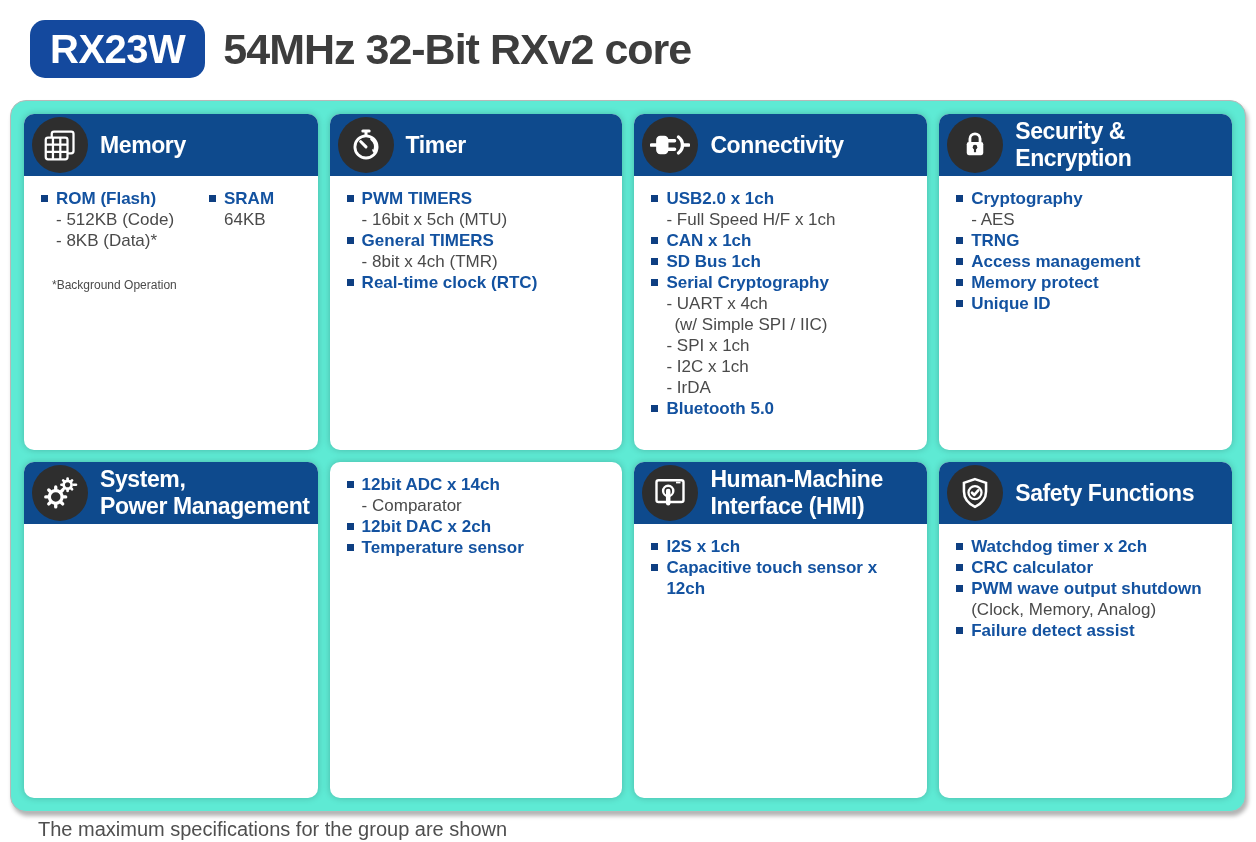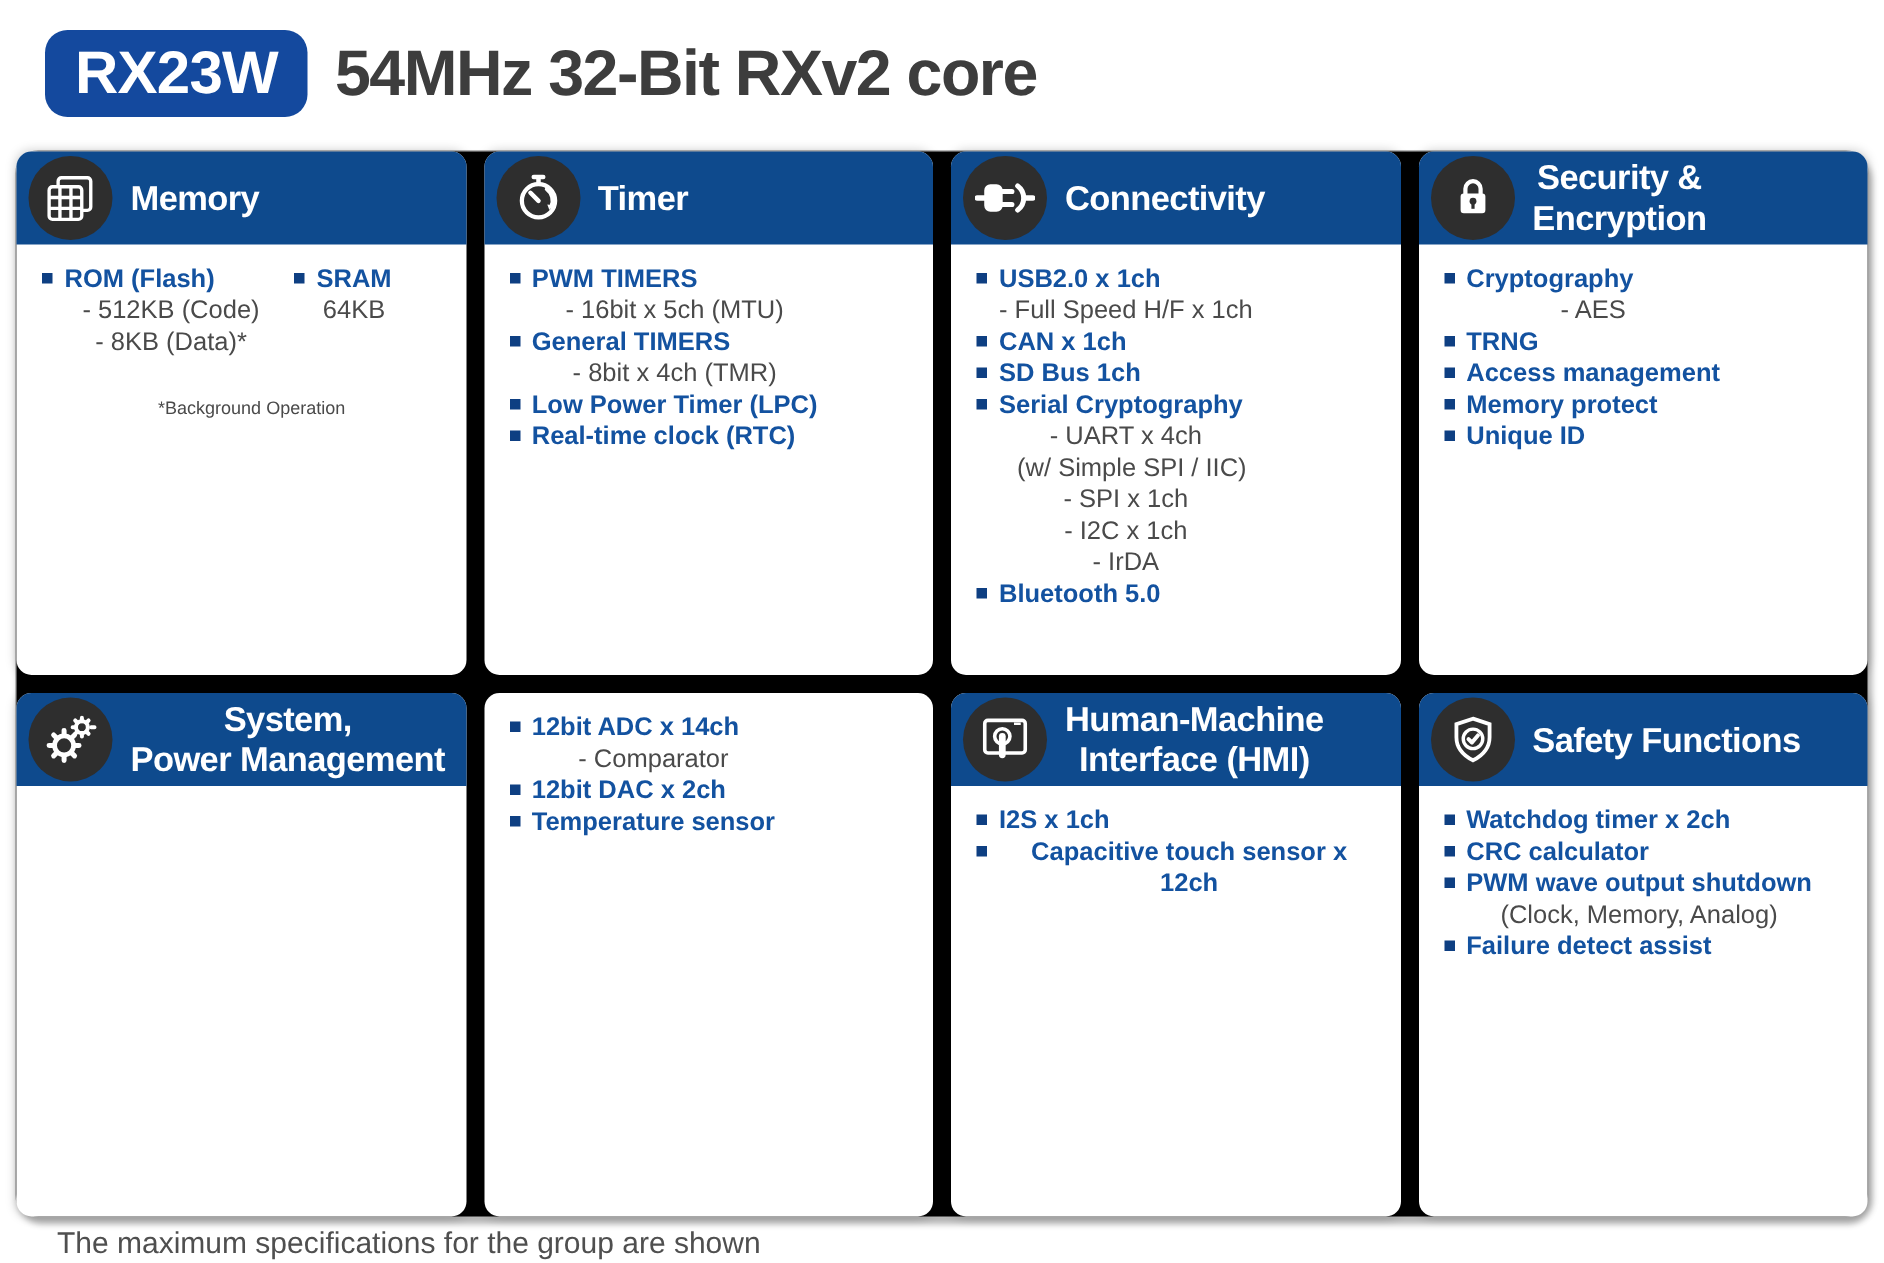--- a/index.html
+++ b/index.html
@@ -25,25 +25,25 @@
   }
   .core-title {
     color:#3d3d3d; font-size:43px; font-weight:bold; letter-spacing:-1px;
     white-space:nowrap;
   }
 
   
   .panel {
     position:absolute; left:10px; top:100px;
     width:1236px; height:712px;
-    background:#000000;
+    background:#5eead4;
     border:1px solid #b8b8b8;
     border-radius:16px;
     box-shadow:2px 4px 4px rgba(0,0,0,0.30);
-    text-align:center;
+    padding:13px;
   }
   .grid {
     display:grid;
     grid-template-columns:repeat(4,1fr);
     grid-template-rows:1fr 1fr;
     gap:12px;
     height:100%;
   }
 
   
@@ -166,24 +166,20 @@
                   <span>PWM TIMERS</span>
                 </div>
                 <div class="line sub"><span>- 16bit x 5ch (MTU)</span></div>
                 <div class="line bullet">
                   <span class="sq"></span>
                   <span>General TIMERS</span>
                 </div>
                 <div class="line sub"><span>- 8bit x 4ch (TMR)</span></div>
                 <div class="line bullet">
                   <span class="sq"></span>
-                  <span>Low Power Timer (LPC)</span>
-                </div>
-                <div class="line bullet">
-                  <span class="sq"></span>
                   <span>Real-time clock (RTC)</span>
                 </div>
               </div>
             </div>
           </div>
         </section>
         <section class="card">
           <div class="card-head">
             <span class="icon-circle">
               <svg viewBox="0 0 26 18" width="40" height="28">

